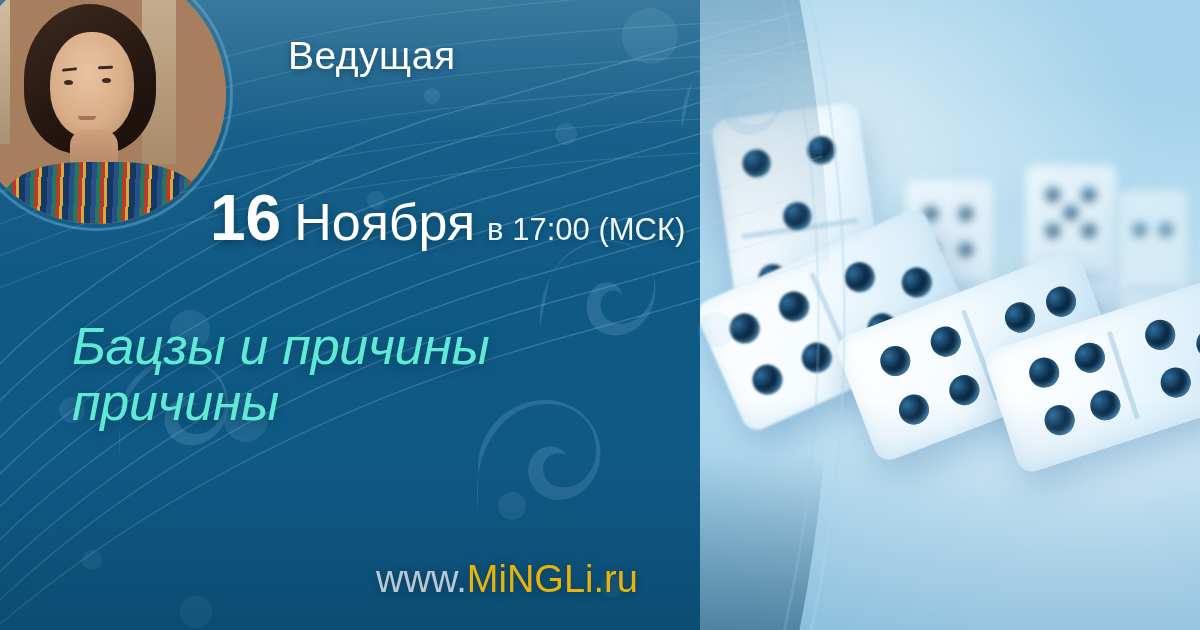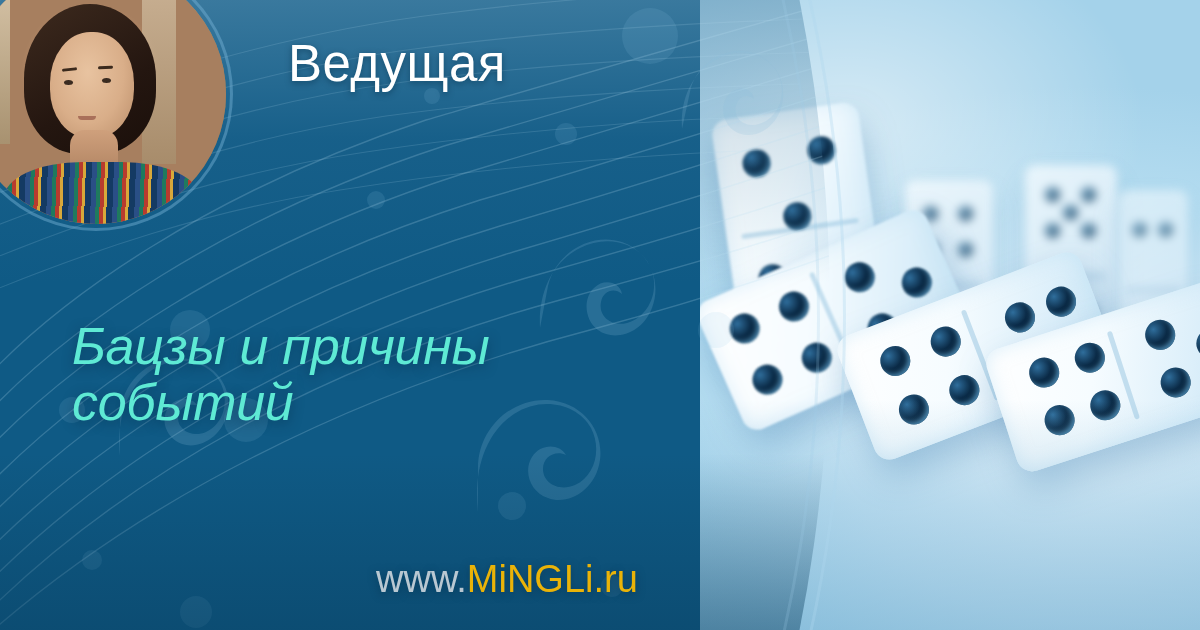--- a/index.html
+++ b/index.html
@@ -209,21 +209,21 @@
     border-radius: 50%;
     box-shadow: 0 0 0 3px rgba(120,180,215,.45);
     z-index: 7;
     pointer-events: none;
   }
 
   
   .host-label {
     position: absolute;
     left: 288px; top: 34px;
-    font-size: 51px;
+    font-size: 39px;
     font-weight: 300;
     color: #ffffff;
     letter-spacing: .5px;
     text-shadow: 0 2px 6px rgba(4,40,64,.5);
     z-index: 8;
   }
   .host-name {
     position: absolute;
     left: 288px; top: 90px;
     font-size: 40px;
@@ -445,23 +445,28 @@
       <div class="av-eye" style="left:136px; top:114px;"></div>
       <div class="av-mouth" style="left:112px; top:152px;"></div>
       <div class="av-neck" style="left:104px; top:166px; width:48px; height:52px;"></div>
       <div class="av-shirt" style="left:38px; top:198px; width:196px; height:90px;"></div>
     </div>
   </div>
   <div class="avatar-ring"></div>
 
   <div class="host-label">Ведущая</div>
 
+  <div class="date-row">
+    <span class="date-day">16</span>
+    <span class="date-month">Ноября</span>
+    <span class="date-time">в 17:00 (МСК)</span>
+  </div>
 
   <div class="title">
     <div>Бацзы и причины</div>
-    <div>событий</div>
+    <div>причины</div>
   </div>
 
   <div class="site-url">
     <span class="w">www.</span><span class="m">MiNGLi.ru</span>
   </div>
 
 </div>
 
 </body></html>

